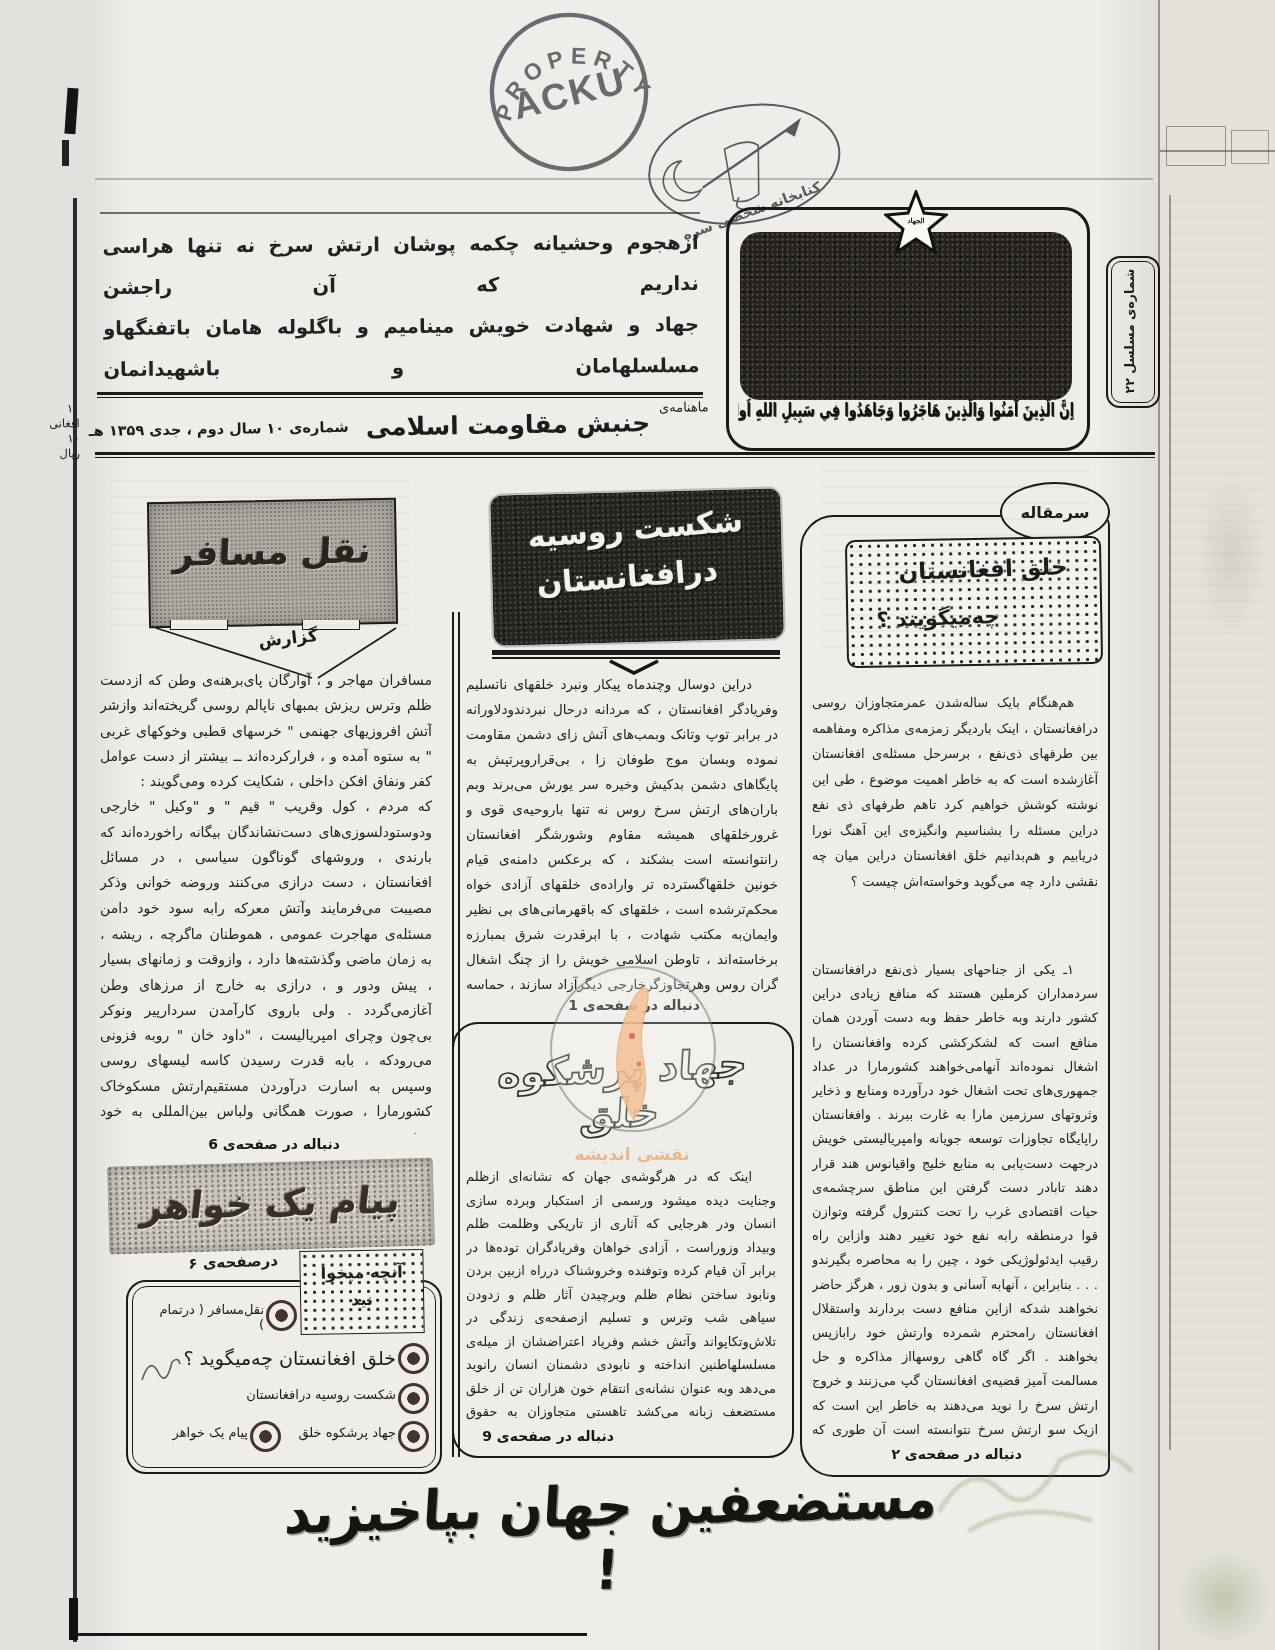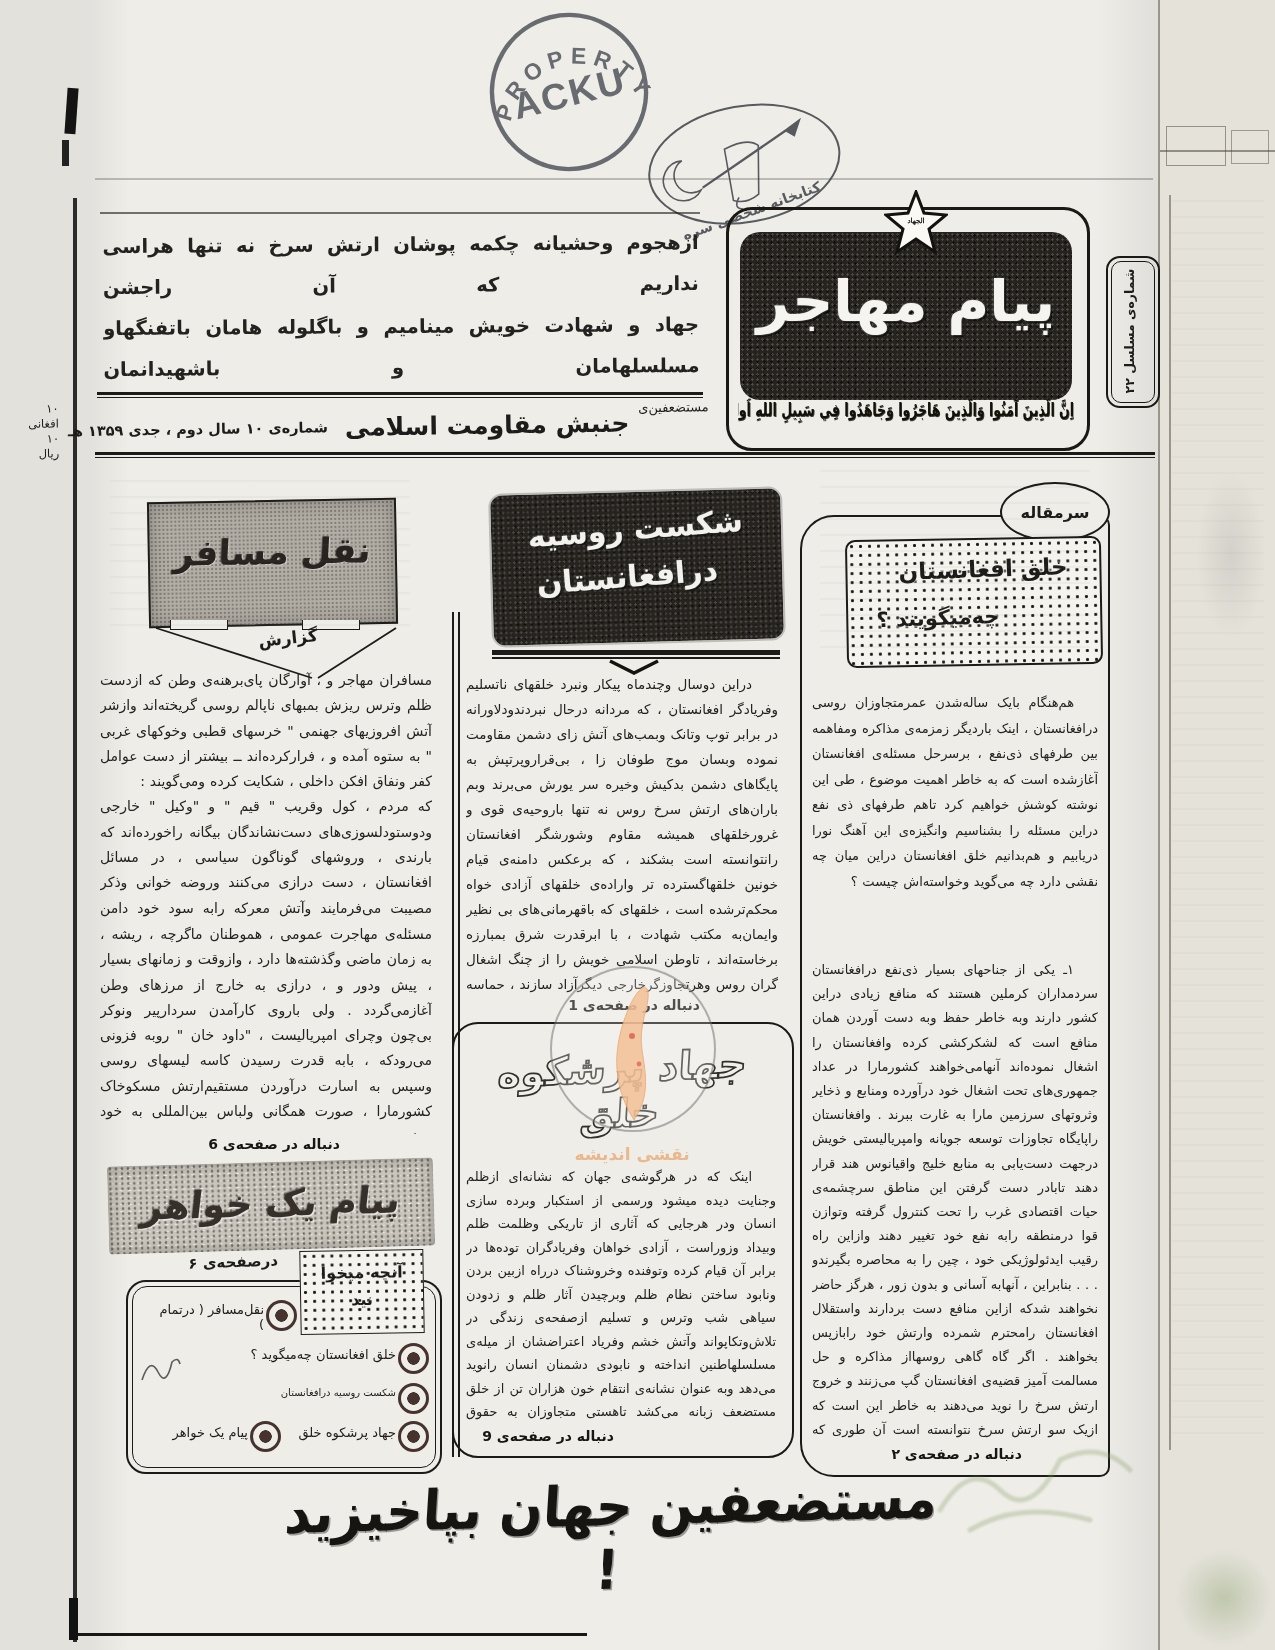--- a/index.html
+++ b/index.html
@@ -90,21 +90,20 @@
       <ellipse cx="103" cy="64" rx="96" ry="58" fill="none" stroke="#3d4146" stroke-width="2"></ellipse>
       <path d="M58,80 L150,38 M150,38 l14,-7 l-7,13 z" stroke="#3d4146" stroke-width="2.4" fill="#3d4146"></path>
       <path d="M86,46 q24,-8 34,2 l-8,48 q-14,8 -26,2 z M92,96 q-8,10 2,12" stroke="#3d4146" stroke-width="1.6" fill="none"></path>
       <path d="M42,50 a20,20 0 1 0 14,32 a16,16 0 1 1 -14,-32" fill="none" stroke="#3d4146" stroke-width="1.6"></path>
       <text x="103" y="116" text-anchor="middle" font-size="14" font-weight="bold" fill="#3d4146" transform="rotate(-10 103 116)">کتابخانه شخصی سره</text>
     </svg>
   </div>
 
   <div class="abs" style="left:726px;top:207px;width:358px;height:238px;border:3.5px solid #1b1916;border-radius:26px;"></div>
   <div class="abs speckle-dark" style="left:740px;top:232px;width:332px;height:168px;border-radius:20px;"></div>
-  <div class="abs rtl" style="left:740px;top:268px;width:332px;text-align:center;font-size:57px;font-weight:bold;color:#f6f4ef;text-shadow:0 0 2px rgba(255,255,255,.45), 2px 2px 0 rgba(0,0,0,.6);">پیام مهاجر</div>
   <div class="abs" style="left:884px;top:190px;width:64px;height:68px;font-family:Liberation Serif, serif;">
     <svg width="64" height="68" viewBox="0 0 64 68">
       <polygon points="32,2 40,23 62,25 45,39 51,62 32,49 13,62 19,39 2,25 24,23" fill="#fbf9f4" stroke="#14120f" stroke-width="3"></polygon>
       <text x="32" y="33" text-anchor="middle" font-size="7" font-weight="bold" fill="#14120f">الجهاد</text>
     </svg>
   </div>
   <div class="abs rtl" style="left:738px;top:406px;width:336px;height:32px;font-size:12.5px;font-weight:bold;white-space:nowrap;overflow:hidden;color:#131109;transform:scaleY(1.45);text-shadow:.6px .6px 0 #44403a;">اِنَّ الَّذِينَ آمَنُوا وَالَّذِينَ هَاجَرُوا وَجَاهَدُوا فِي سَبِيلِ اللهِ اُولٰئِكَ يَرْجُونَ رَحْمَتَ اللهِ وَاللهُ غَفُورٌ رَحِيم</div>
 
   <div class="abs" style="left:1106px;top:256px;width:50px;height:148px;border:2.5px solid #1b1916;border-radius:14px;">
     <div class="abs" style="left:3px;top:3px;right:3px;bottom:3px;border:1.2px solid #1b1916;border-radius:10px;"></div>
@@ -113,21 +112,21 @@
 
   <div class="abs" style="left:100px;top:212px;width:600px;height:2px;background:rgba(30,28,25,.6);"></div>
   <div class="abs jtext" style="left:103px;top:224px;width:596px;height:166px;font-size:19.5px;font-weight:bold;line-height:41px;text-align-last:justify;transform:rotate(-.4deg);">ازهجوم وحشیانه چکمه پوشان ارتش سرخ نه تنها هراسی نداریم که آن راجشن
 جهاد و شهادت خویش مینامیم و باگلوله هامان باتفنگهاو مسلسلهامان و باشهیدانمان
 به استقبال ارتش اشغالگر میرویم و متجاوزان راچونان اسلاف پلید انگلیسی اش دراین
 باتلاقی که جایگاه مرگ و نابودی هراستعمارگر تجاوزکاراست نابود و دفن میکنیم</div>
   <div class="abs rule" style="left:97px;top:392px;width:606px;height:2.5px;"></div>
   <div class="abs rule" style="left:97px;top:397px;width:606px;height:1.2px;"></div>
 
   <div class="abs rtl" style="left:97px;top:402px;width:612px;height:48px;display:flex;align-items:center;gap:9px;transform:rotate(-.9deg);">
-    <span style="font-size:13px;align-self:flex-start;margin-top:2px;">مستضعفین‌ی</span>
+    <span style="font-size:13px;align-self:flex-start;margin-top:2px;">ماهنامه‌ی</span>
     <span style="font-size:25px;font-weight:bold;white-space:nowrap;">جنبش مقاومت اسلامی</span>
     <span style="font-size:14.5px;font-weight:bold;white-space:nowrap;margin-right:8px;">شماره‌ی ۱۰ سال دوم ، جدی ۱۳۵۹ هـ</span>
     <span style="margin-right:auto;display:flex;flex-direction:column;align-items:center;font-size:11.5px;line-height:15px;">
       <span>۱۰ افغانی</span>
       <span>۱۰ ریال</span>
     </span>
   </div>
   <div class="abs rule" style="left:95px;top:452px;width:1060px;height:2.5px;"></div>
   <div class="abs rule" style="left:95px;top:457px;width:1060px;height:1.2px;"></div>
 
@@ -161,29 +160,29 @@
   </div>
   <div class="abs dotted" style="left:300px;top:1250px;width:122px;height:82px;border:1.8px solid #1d1b19;transform:rotate(-1deg);">
     <div class="rtl" style="margin-top:12px;text-align:center;font-size:16px;font-weight:bold;text-shadow:0 0 2px #f5f3ed;">آنچه میخوا</div>
     <div class="rtl" style="text-align:center;font-size:16px;font-weight:bold;margin-top:8px;text-shadow:0 0 2px #f5f3ed;">نید</div>
   </div>
 
   <div class="abs" style="left:266px;top:1300px;width:25px;height:25px;border:3px solid #46332e;border-radius:50%;background:radial-gradient(circle,#46332e 0 6px,transparent 6.5px);"></div>
   <div class="abs rtl" style="left:152px;top:1302px;width:112px;font-size:13px;">نقل‌مسافر ( درتمام )</div>
 
   <div class="abs" style="left:398px;top:1343px;width:25px;height:25px;border:3px solid #46332e;border-radius:50%;background:radial-gradient(circle,#46332e 0 6px,transparent 6.5px);"></div>
-  <div class="abs rtl" style="left:178px;top:1347px;width:218px;font-size:13px;">خلق افغانستان چه‌میگوید ؟</div>
+  <div class="abs rtl" style="left:178px;top:1347px;width:218px;font-size:19px;">خلق افغانستان چه‌میگوید ؟</div>
   <div class="abs" style="left:136px;top:1350px;width:50px;height:42px;opacity:.8;">
     <svg width="50" height="42" viewBox="0 0 50 42">
       <path d="M6,30 q8,-24 16,-8 t14,-10 q6,-6 8,2" stroke="#3a3a3a" stroke-width="1.6" fill="none"></path>
     </svg>
   </div>
 
   <div class="abs" style="left:398px;top:1383px;width:25px;height:25px;border:3px solid #46332e;border-radius:50%;background:radial-gradient(circle,#46332e 0 6px,transparent 6.5px);"></div>
-  <div class="abs rtl" style="left:224px;top:1387px;width:172px;font-size:10px;">شکست روسیه درافغانستان</div>
+  <div class="abs rtl" style="left:224px;top:1387px;width:172px;font-size:13px;">شکست روسیه درافغانستان</div>
 
   <div class="abs" style="left:398px;top:1421px;width:25px;height:25px;border:3px solid #46332e;border-radius:50%;background:radial-gradient(circle,#46332e 0 6px,transparent 6.5px);"></div>
   <div class="abs rtl" style="left:282px;top:1425px;width:114px;font-size:13px;">جهاد پرشکوه خلق</div>
   <div class="abs" style="left:250px;top:1421px;width:25px;height:25px;border:3px solid #46332e;border-radius:50%;background:radial-gradient(circle,#46332e 0 6px,transparent 6.5px);"></div>
   <div class="abs rtl" style="left:148px;top:1425px;width:100px;font-size:13px;">پیام یک خواهر</div>
 
   <div class="abs speckle-dark" style="left:492px;top:492px;width:290px;height:150px;border-radius:12px;transform:rotate(-1.5deg);box-shadow:0 0 0 2px rgba(0,0,0,.2);">
     <div class="rtl" style="margin:20px 38px 0 0;text-align:right;font-size:30px;font-weight:bold;color:#f4f2ec;transform:rotate(-3deg);text-shadow:0 0 2px rgba(255,255,255,.4),1.5px 1.5px 0 rgba(0,0,0,.7);">شکست روسیه</div>
     <div class="rtl" style="margin:10px 0 0 44px;text-align:left;font-size:30px;font-weight:bold;color:#f4f2ec;transform:rotate(-3deg);text-shadow:0 0 2px rgba(255,255,255,.4),1.5px 1.5px 0 rgba(0,0,0,.7);">درافغانستان</div>
   </div>

